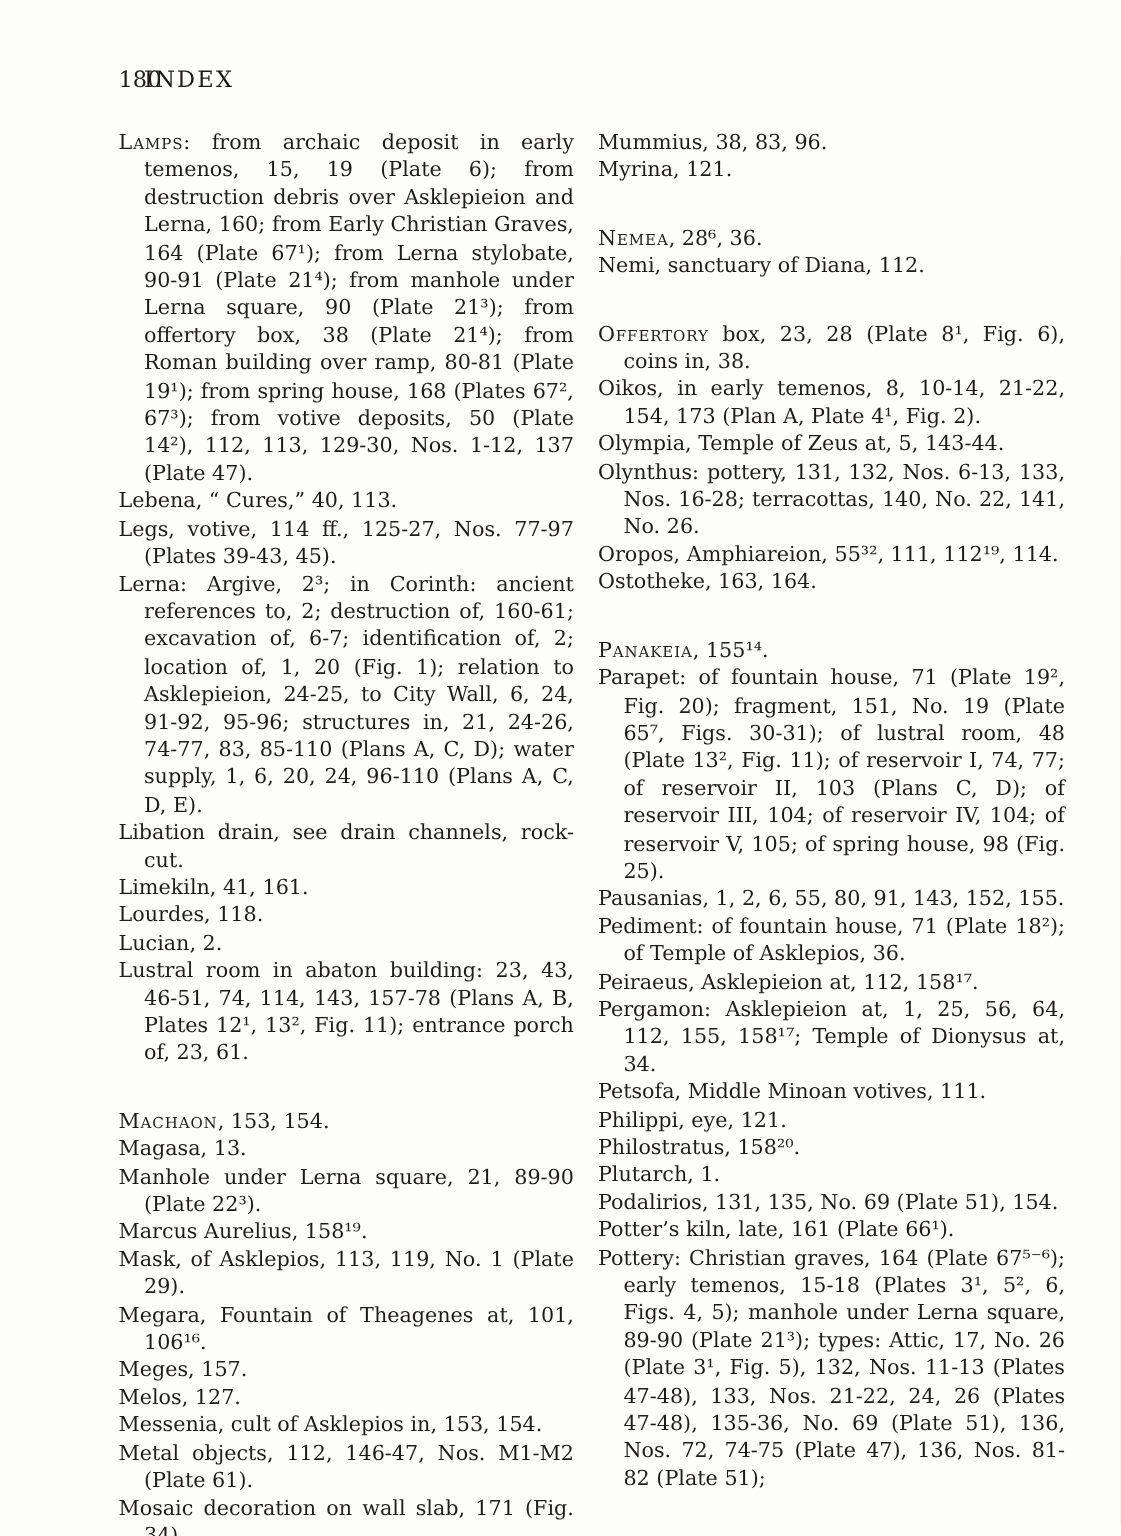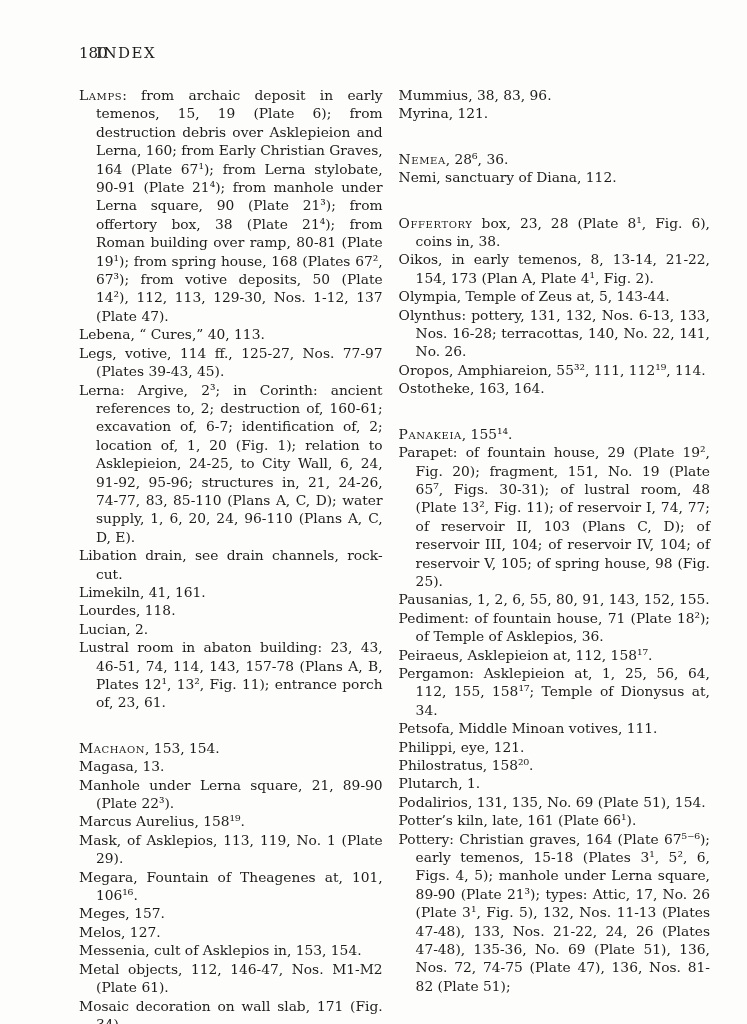--- a/index.html
+++ b/index.html
@@ -90,27 +90,27 @@
         <p class="entry">Metal objects, 112, 146-47, Nos. M1-M2 (Plate 61).</p>
         <p class="entry">Mosaic decoration on wall slab, 171 (Fig. 34).</p>
         <p class="entry">Mud-brick masonry, of city wall, 92, 93, 94 (Fig. 24).</p>
       </div>
     <div class="column right">
         <p class="entry">Mummius, 38, 83, 96.</p>
         <p class="entry">Myrina, 121.</p>
         <p class="entry gap"><span class="sc">Nemea</span>, 28⁶, 36.</p>
         <p class="entry">Nemi, sanctuary of Diana, 112.</p>
         <p class="entry gap"><span class="sc">Offertory</span> box, 23, 28 (Plate 8¹, Fig. 6), coins in, 38.</p>
-        <p class="entry">Oikos, in early temenos, 8, 13-14, 21-22, 154, 173 (Plan A, Plate 4¹, Fig. 2).</p>
+        <p class="entry">Oikos, in early temenos, 8, 10-14, 21-22, 154, 173 (Plan A, Plate 4¹, Fig. 2).</p>
         <p class="entry">Olympia, Temple of Zeus at, 5, 143-44.</p>
         <p class="entry">Olynthus: pottery, 131, 132, Nos. 6-13, 133, Nos. 16-28; terracottas, 140, No. 22, 141, No. 26.</p>
         <p class="entry">Oropos, Amphiareion, 55³², 111, 112¹⁹, 114.</p>
         <p class="entry">Ostotheke, 163, 164.</p>
         <p class="entry gap"><span class="sc">Panakeia</span>, 155¹⁴.</p>
-        <p class="entry">Parapet: of fountain house, 29 (Plate 19², Fig. 20); fragment, 151, No. 19 (Plate 65⁷, Figs. 30-31); of lustral room, 48 (Plate 13², Fig. 11); of reservoir I, 74, 77; of reservoir II, 103 (Plans C, D); of reservoir III, 104; of reservoir IV, 104; of reservoir V, 105; of spring house, 98 (Fig. 25).</p>
+        <p class="entry">Parapet: of fountain house, 71 (Plate 19², Fig. 20); fragment, 151, No. 19 (Plate 65⁷, Figs. 30-31); of lustral room, 48 (Plate 13², Fig. 11); of reservoir I, 74, 77; of reservoir II, 103 (Plans C, D); of reservoir III, 104; of reservoir IV, 104; of reservoir V, 105; of spring house, 98 (Fig. 25).</p>
         <p class="entry">Pausanias, 1, 2, 6, 55, 80, 91, 143, 152, 155.</p>
         <p class="entry">Pediment: of fountain house, 71 (Plate 18²); of Temple of Asklepios, 36.</p>
         <p class="entry">Peiraeus, Asklepieion at, 112, 158¹⁷.</p>
         <p class="entry">Pergamon: Asklepieion at, 1, 25, 56, 64, 112, 155, 158¹⁷; Temple of Dionysus at, 34.</p>
         <p class="entry">Petsofa, Middle Minoan votives, 111.</p>
         <p class="entry">Philippi, eye, 121.</p>
         <p class="entry">Philostratus, 158²⁰.</p>
         <p class="entry">Plutarch, 1.</p>
         <p class="entry">Podalirios, 131, 135, No. 69 (Plate 51), 154.</p>
         <p class="entry">Potter’s kiln, late, 161 (Plate 66¹).</p>

